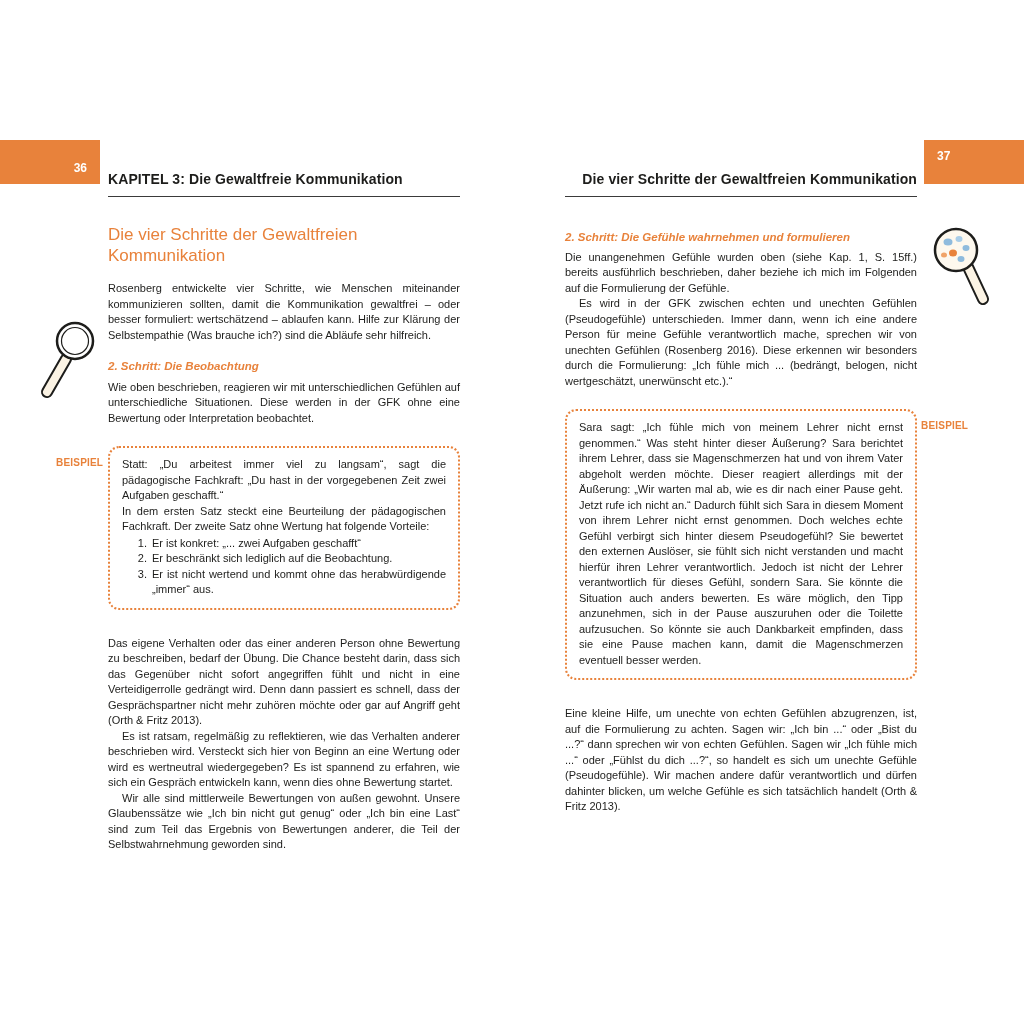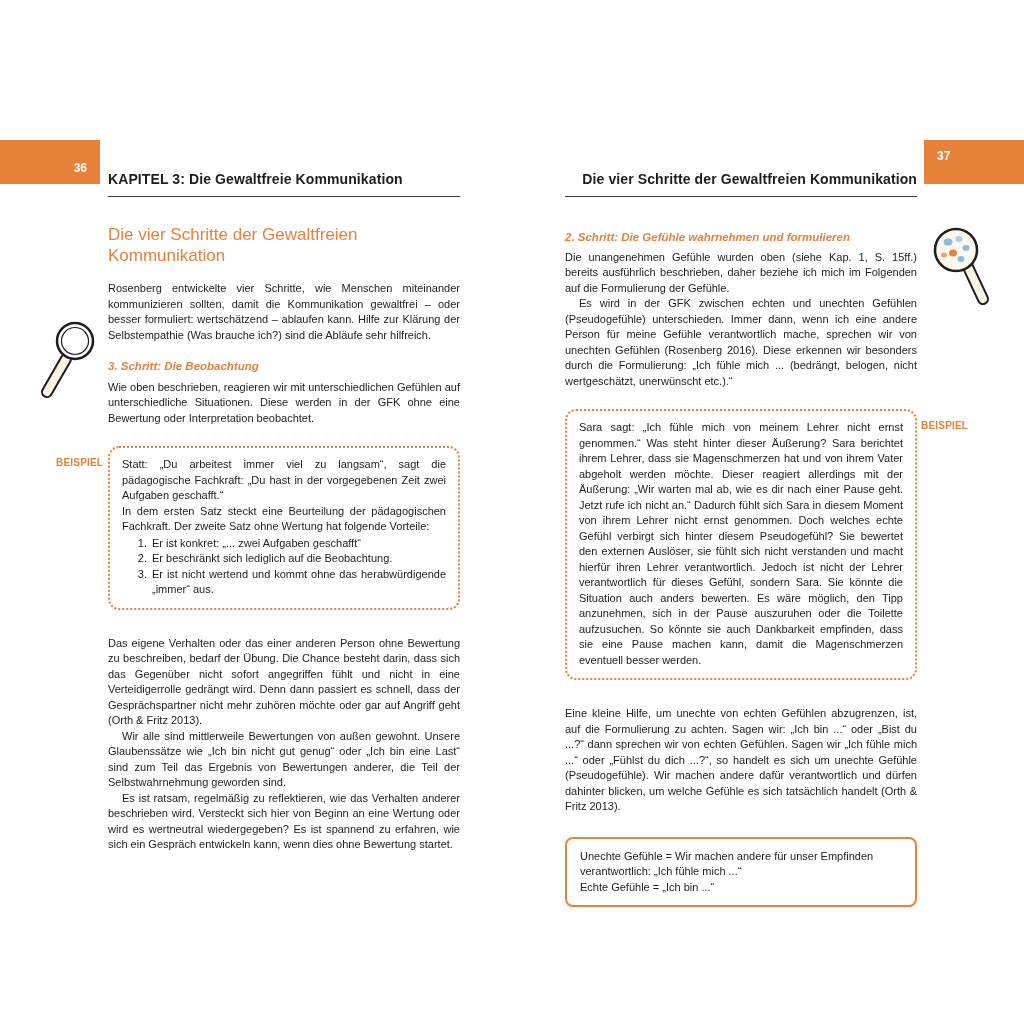--- a/index.html
+++ b/index.html
@@ -128,51 +128,47 @@
       <ellipse cx="18" cy="33" rx="3" ry="2.5" fill="#F0A368"></ellipse>
       <ellipse cx="35" cy="37" rx="3.5" ry="3" fill="#8FBBDD"></ellipse>
     </svg>
   </div>
 
   <div class="column col-left">
     <h1 class="page-title">Die vier Schritte der Gewaltfreien Kommunikation</h1>
 
     <p>Rosenberg entwickelte vier Schritte, wie Menschen miteinander kommunizieren sollten, damit die Kommunikation gewaltfrei – oder besser formuliert: wertschätzend – ablaufen kann. Hilfe zur Klärung der Selbstempathie (Was brauche ich?) sind die Abläufe sehr hilfreich.</p>
 
-    <h2 class="step-heading">3. Schritt: Die Beobachtung</h2>
+    <h2 class="step-heading">2. Schritt: Die Beobachtung</h2>
     <p>Wie oben beschrieben, reagieren wir mit unterschiedlichen Gefühlen auf unterschiedliche Situationen. Diese werden in der GFK ohne eine Bewertung oder Interpretation beobachtet.</p>
 
     <div class="example-box">
       <span class="beispiel-label label-left">BEISPIEL</span>
       <p>Statt: „Du arbeitest immer viel zu langsam“, sagt die pädagogische Fachkraft: „Du hast in der vorgegebenen Zeit zwei Aufgaben geschafft.“</p>
       <p>In dem ersten Satz steckt eine Beurteilung der pädagogischen Fachkraft. Der zweite Satz ohne Wertung hat folgende Vorteile:</p>
       <ol>
         <li>Er ist konkret: „... zwei Aufgaben geschafft“</li>
         <li>Er beschränkt sich lediglich auf die Beobachtung.</li>
         <li>Er ist nicht wertend und kommt ohne das herabwürdigende „immer“ aus.</li>
       </ol>
     </div>
 
     <p>Das eigene Verhalten oder das einer anderen Person ohne Bewertung zu beschreiben, bedarf der Übung. Die Chance besteht darin, dass sich das Gegenüber nicht sofort angegriffen fühlt und nicht in eine Verteidigerrolle gedrängt wird. Denn dann passiert es schnell, dass der Gesprächspartner nicht mehr zuhören möchte oder gar auf Angriff geht (Orth &amp; Fritz 2013).</p>
+    <p class="indent">Es ist ratsam, regelmäßig zu reflektieren, wie das Verhalten anderer beschrieben wird. Versteckt sich hier von Beginn an eine Wertung oder wird es wertneutral wiedergegeben? Es ist spannend zu erfahren, wie sich ein Gespräch entwickeln kann, wenn dies ohne Bewertung startet.</p>
     <p class="indent">Wir alle sind mittlerweile Bewertungen von außen gewohnt. Unsere Glaubenssätze wie „Ich bin nicht gut genug“ oder „Ich bin eine Last“ sind zum Teil das Ergebnis von Bewertungen anderer, die Teil der Selbstwahrnehmung geworden sind.</p>
-    <p class="indent">Es ist ratsam, regelmäßig zu reflektieren, wie das Verhalten anderer beschrieben wird. Versteckt sich hier von Beginn an eine Wertung oder wird es wertneutral wiedergegeben? Es ist spannend zu erfahren, wie sich ein Gespräch entwickeln kann, wenn dies ohne Bewertung startet.</p>
   </div>
 
   <div class="column col-right">
     <h2 class="step-heading">2. Schritt: Die Gefühle wahrnehmen und formulieren</h2>
 
     <p>Die unangenehmen Gefühle wurden oben (siehe Kap. 1, S. 15ff.) bereits ausführlich beschrieben, daher beziehe ich mich im Folgenden auf die Formulierung der Gefühle.</p>
     <p class="indent">Es wird in der GFK zwischen echten und unechten Gefühlen (Pseudogefühle) unterschieden. Immer dann, wenn ich eine andere Person für meine Gefühle verantwortlich mache, sprechen wir von unechten Gefühlen (Rosenberg 2016). Diese erkennen wir besonders durch die Formulierung: „Ich fühle mich ... (bedrängt, belogen, nicht wertgeschätzt, unerwünscht etc.).“</p>
 
     <div class="example-box">
       <span class="beispiel-label label-right">BEISPIEL</span>
       <p>Sara sagt: „Ich fühle mich von meinem Lehrer nicht ernst genommen.“ Was steht hinter dieser Äußerung? Sara berichtet ihrem Lehrer, dass sie Magenschmerzen hat und von ihrem Vater abgeholt werden möchte. Dieser reagiert allerdings mit der Äußerung: „Wir warten mal ab, wie es dir nach einer Pause geht. Jetzt rufe ich nicht an.“ Dadurch fühlt sich Sara in diesem Moment von ihrem Lehrer nicht ernst genommen. Doch welches echte Gefühl verbirgt sich hinter diesem Pseudogefühl? Sie bewertet den externen Auslöser, sie fühlt sich nicht verstanden und macht hierfür ihren Lehrer verantwortlich. Jedoch ist nicht der Lehrer verantwortlich für dieses Gefühl, sondern Sara. Sie könnte die Situation auch anders bewerten. Es wäre möglich, den Tipp anzunehmen, sich in der Pause auszuruhen oder die Toilette aufzusuchen. So könnte sie auch Dankbarkeit empfinden, dass sie eine Pause machen kann, damit die Magenschmerzen eventuell besser werden.</p>
     </div>
 
     <p>Eine kleine Hilfe, um unechte von echten Gefühlen abzugrenzen, ist, auf die Formulierung zu achten. Sagen wir: „Ich bin ...“ oder „Bist du ...?“ dann sprechen wir von echten Gefühlen. Sagen wir „Ich fühle mich ...“ oder „Fühlst du dich ...?“, so handelt es sich um unechte Gefühle (Pseudogefühle). Wir machen andere dafür verantwortlich und dürfen dahinter blicken, um welche Gefühle es sich tatsächlich handelt (Orth &amp; Fritz 2013).</p>
 
-    <div class="info-box">
-      <p>Unechte Gefühle = Wir machen andere für unser Empfinden verantwortlich: „Ich fühle mich ...“</p>
-      <p>Echte Gefühle = „Ich bin ...“</p>
-    </div>
   </div>
 
 </div>
 
 </body></html>

